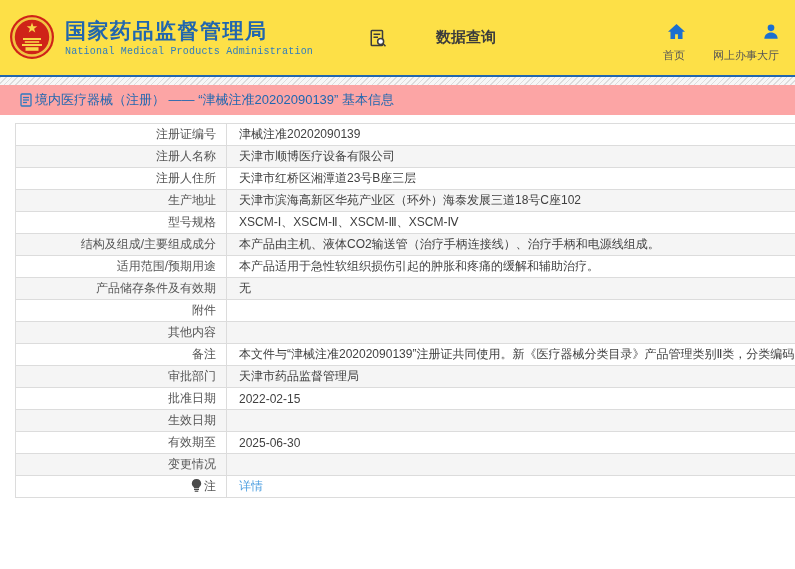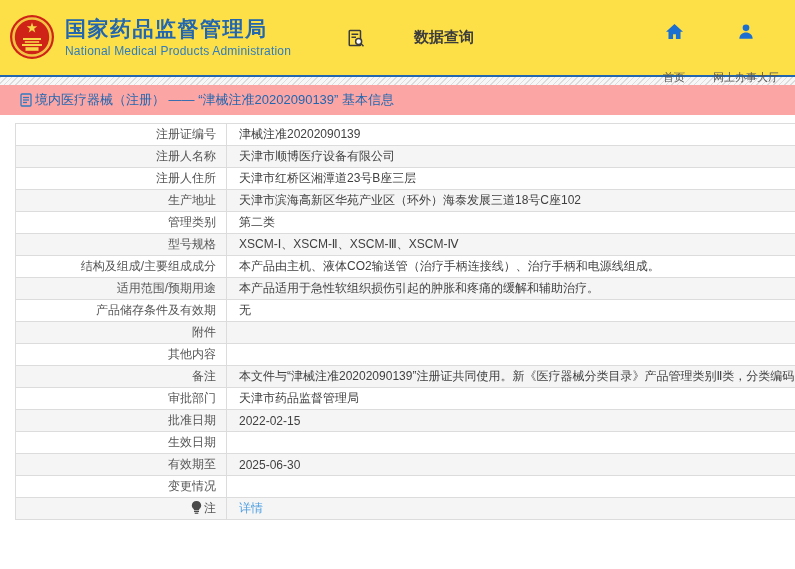--- a/index.html
+++ b/index.html
@@ -6,26 +6,26 @@
   html,body { width:795px; height:569px; background:#fff; overflow:hidden;
     font-family:"Liberation Sans","DejaVu Sans",sans-serif; }
 
   
   .header { position:relative; height:77px; background:#fde047;
     display:flex; align-items:center; padding-left:9px;
     border-bottom:2px solid #2166ae; }
   .emblem { width:46px; height:50px; flex:0 0 auto; }
   .org-block { margin-left:10px; }
   .org-name { color:#2166ae; font-size:21px; font-weight:bold; letter-spacing:1.5px; line-height:24px; }
-  .org-en   { color:#2f7cc0; font-size:12px; margin-top:3px; letter-spacing:.2px; }
+  .org-en   { color:#2f7cc0; font-size:10px; margin-top:3px; letter-spacing:.2px;font-family:Liberation Mono, monospace; }
   .data-query { display:flex; align-items:center; margin-left:56px; 
     font-size:15px; font-weight:bold; color:#3c3c3c;gap:45px; }
   .data-query .dq-icon { margin-right:4px; display:inline-flex; }
   .header-nav { position:absolute; right:16px; top:24px; display:flex; gap:28px; }
-  .nav-item { display:flex; flex-direction:column; align-items:center; cursor:pointer;gap:22px; }
+  .nav-item { display:flex; flex-direction:column; align-items:flex-end; cursor:pointer; }
   .nav-item .nv-label { font-size:11px; color:#555; margin-top:5px; white-space:nowrap; }
 
   
   .hatch { height:8px;
     background:repeating-linear-gradient(135deg,#dcdcdc 0,#dcdcdc 1px,#f7f7f7 1px,#f7f7f7 4px); }
 
   
   .titlebar { height:30px; background:#fca5a5; display:flex; align-items:center;
     padding-left:20px; margin-bottom:8px; }
   .titlebar .doc-icon { display:inline-flex; margin-right:3px; }
@@ -122,24 +122,20 @@
       </tr>
       <tr>
         <th><span>注册人住所</span></th>
         <td><span>天津市红桥区湘潭道23号B座三层</span></td>
       </tr>
       <tr>
         <th><span>生产地址</span></th>
         <td><span>天津市滨海高新区华苑产业区（环外）海泰发展三道18号C座102</span></td>
       </tr>
       <tr>
-        <th><span>管理类别</span></th>
-        <td><span>第二类</span></td>
-      </tr>
-      <tr>
         <th><span>型号规格</span></th>
         <td><span>XSCM-Ⅰ、XSCM-Ⅱ、XSCM-Ⅲ、XSCM-Ⅳ</span></td>
       </tr>
       <tr>
         <th><span>结构及组成/主要组成成分</span></th>
         <td><span>本产品由主机、液体CO2输送管（治疗手柄连接线）、治疗手柄和电源线组成。</span></td>
       </tr>
       <tr>
         <th><span>适用范围/预期用途</span></th>
         <td><span>本产品适用于急性软组织损伤引起的肿胀和疼痛的缓解和辅助治疗。</span></td>

